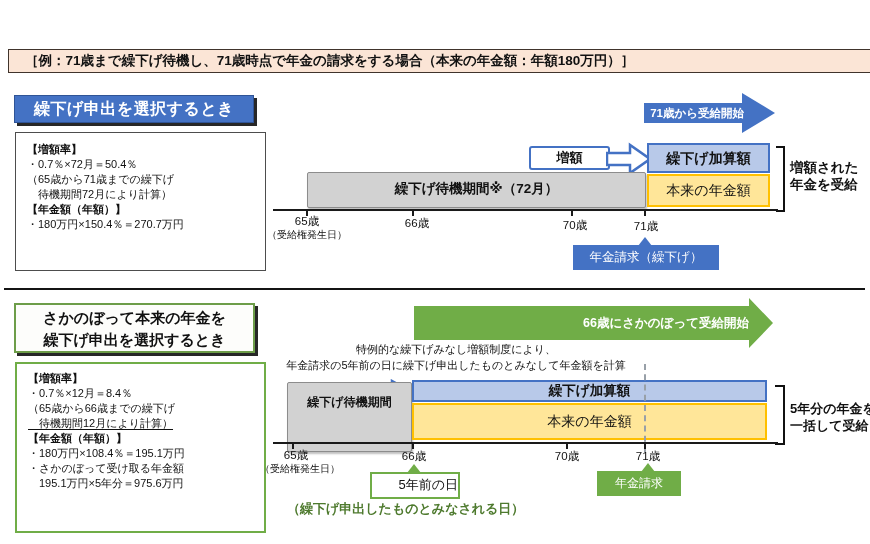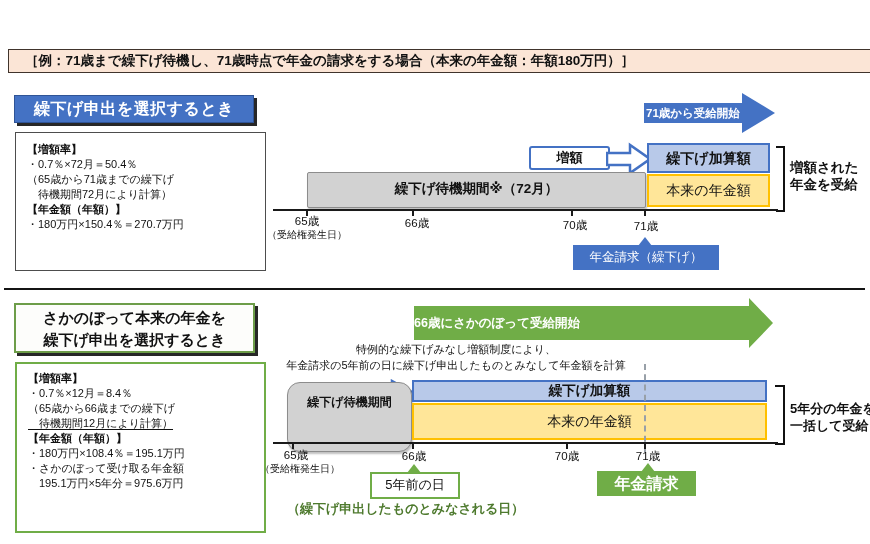--- a/index.html
+++ b/index.html
@@ -23,45 +23,45 @@
   .info-box{font-size:11px;line-height:15px;white-space:nowrap;overflow:hidden;}
   .ib1{left:15px;top:132px;width:234px;height:128px;border:1.5px solid #4d4d4d;padding:9px 4px 0 11px;}
   .ib2{left:15px;top:362px;width:232px;height:160px;border:2.5px solid #70ad47;padding:7px 4px 0 11px;}
   .info-box .gap{}
   .uline{text-decoration:underline;text-underline-offset:2px;}
   
   .gray-bar1{left:307px;top:172px;width:337px;height:34px;background:#d2d2d2;border:1.5px solid #8c8c8c;
              border-radius:2px;font-size:13.5px;font-weight:bold;line-height:32px;text-align:center;
              box-shadow:1px 2px 2px rgba(0,0,0,.25);}
   .gray-bar2{left:287px;top:382px;width:123px;height:57px;background:#d2d2d2;border:1.5px solid #8c8c8c;
-             border-radius:13px;font-size:12px;font-weight:bold;line-height:16px;text-align:center;
+             border-radius:2px;font-size:12px;font-weight:bold;line-height:16px;text-align:center;
              padding-top:11px;box-shadow:1px 2px 2px rgba(0,0,0,.25);}
   .inc-label1{left:529px;top:146px;width:77px;height:20px;background:#fff;border:2px solid #4472c4;
               border-radius:3px;font-size:13px;font-weight:bold;line-height:20px;text-align:center;}
   .inc-label2{left:330px;top:383px;width:38px;height:15px;background:#fff;border:2px solid #4472c4;
               border-radius:2px;font-size:11px;font-weight:bold;line-height:15px;text-align:center;}
   .add-box1{left:647px;top:143px;width:119px;height:26px;background:#b8c9e9;border:2.5px solid #4472c4;
             font-size:14px;font-weight:bold;line-height:26px;text-align:center;}
   .base-box1{left:647px;top:174px;width:119px;height:29px;background:#ffe699;border:2.5px solid #ffc000;
              font-size:14px;line-height:29px;text-align:center;}
   .add-box2{left:412px;top:380px;width:351px;height:18px;background:#b8c9e9;border:2.5px solid #4472c4;
             font-size:13.5px;font-weight:bold;line-height:18px;text-align:center;}
   .base-box2{left:412px;top:403px;width:351px;height:33px;background:#ffe699;border:2.5px solid #ffc000;
              font-size:14px;line-height:33px;text-align:center;}
   
-  .arrow-text{color:#fff;font-weight:bold;text-align:left;white-space:nowrap;}
+  .arrow-text{color:#fff;font-weight:bold;text-align:right;white-space:nowrap;}
   .at1{left:646px;top:102px;width:98px;height:22px;font-size:11.5px;line-height:22px;}
   .at2{left:414px;top:306px;width:335px;height:52px;font-size:12.5px;line-height:34px;}
   
   .claim1{left:573px;top:245px;width:146px;height:25px;background:#4472c4;color:#fff;font-size:12.5px;
           line-height:25px;text-align:center;}
-  .claim2{left:597px;top:471px;width:99px;height:25px;background:#70ad47;color:#fff;font-size:16px;
-          font-weight:bold;line-height:25px;text-align:center;}
+  .claim2{left:597px;top:471px;width:84px;height:25px;background:#70ad47;color:#fff;font-size:12px;
+          font-weight:normal;line-height:25px;text-align:center;}
   .fiveyr{left:370px;top:472px;width:86px;height:23px;background:#fff;border:2px solid #70ad47;
-          font-size:13px;line-height:22px;text-align:center;}
+          font-size:13px;line-height:22px;text-align:right;}
   .tri-up-blue{width:0;height:0;border-left:7px solid transparent;border-right:7px solid transparent;
                border-bottom:9px solid #4472c4;}
   .tri-up-green{width:0;height:0;border-left:7px solid transparent;border-right:7px solid transparent;
                 border-bottom:9px solid #70ad47;}
   
   .axis{height:2px;background:#1a1a1a;}
   .tick{width:2px;height:7px;background:#1a1a1a;}
   .age{font-size:11.5px;white-space:nowrap;text-align:center;}
   .age-note{font-size:10px;white-space:nowrap;text-align:center;}
   

